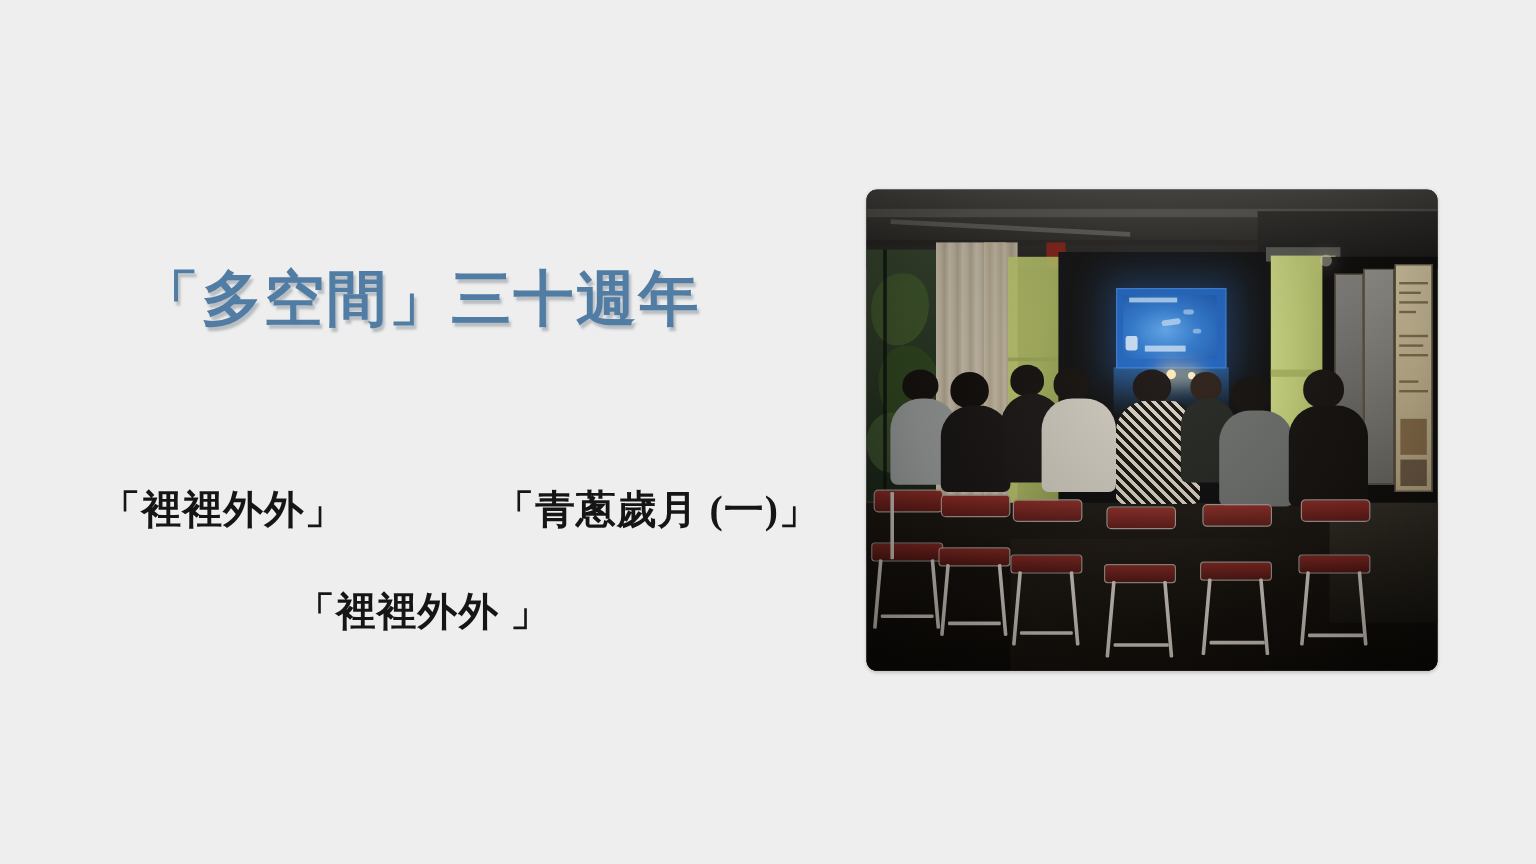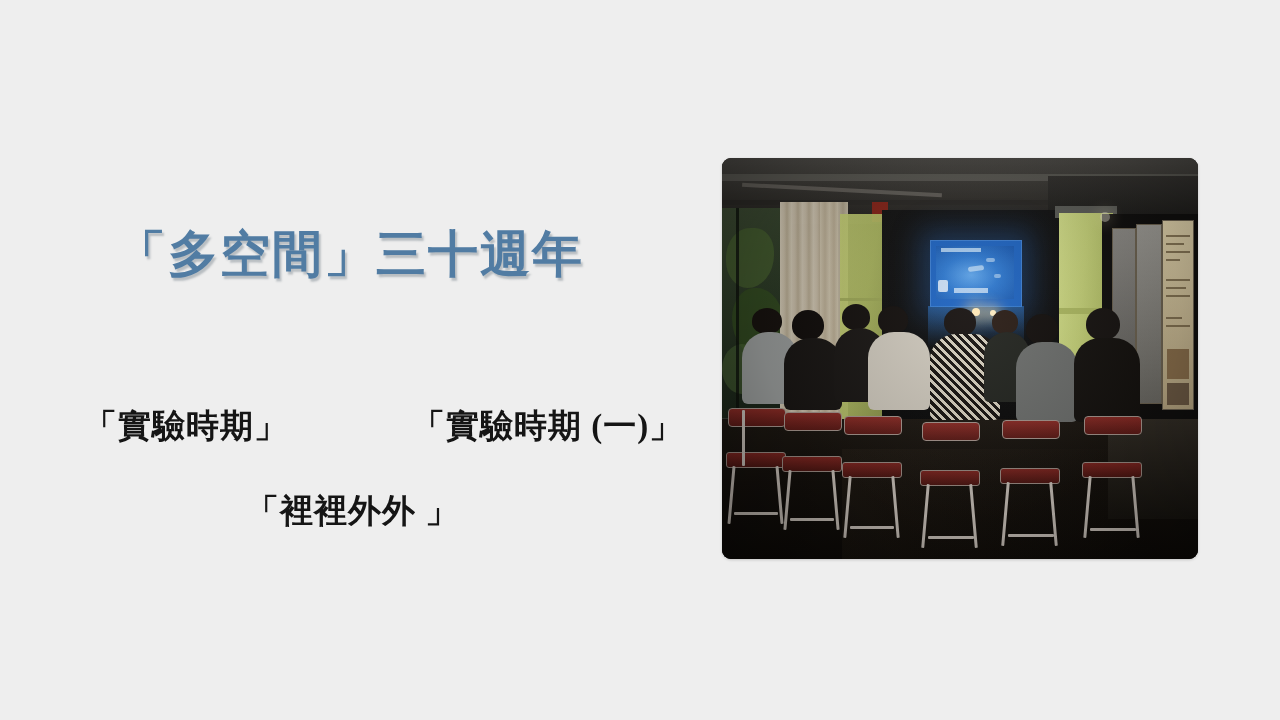--- a/index.html
+++ b/index.html
@@ -29,21 +29,21 @@
     height: 720px;
   }
 
   .title {
     position: absolute;
     left: 0;
     top: 222px;
     width: 700px;
     text-align: center;
     color: #517ca3;
-    font-family: Liberation Serif, serif;
+    font-family: Liberation Mono, monospace;
     font-weight: bold;
     font-size: 50px;
     line-height: 64px;
     letter-spacing: 2px;
     text-shadow: 2px 3px 2px rgba(120,130,140,0.45);
     white-space: nowrap;
   }
   .title-line {
     display: block;
   }
@@ -262,22 +262,22 @@
 
 <div class="slide">
 
   <div class="text-block">
 
     <div class="title">
       <span class="title-line">「多空間」三十週年</span>
     </div>
 
     <div class="subtitle-row">
-      <div class="sub-item sub-a">「實驗時期」</div>
-      <div class="sub-item sub-b">「實驗時期 (一)」</div>
+      <div class="sub-item sub-a">「裡裡外外」</div>
+      <div class="sub-item sub-b">「青蔥歲月 (一)」</div>
     </div>
 
     <div class="sub-c">「裡裡外外 」</div>
   </div>
 
   <div class="photo">
     <div class="photo-inner">
 
       <div class="ph ceiling"></div>
       <div class="ph beam1"></div>

